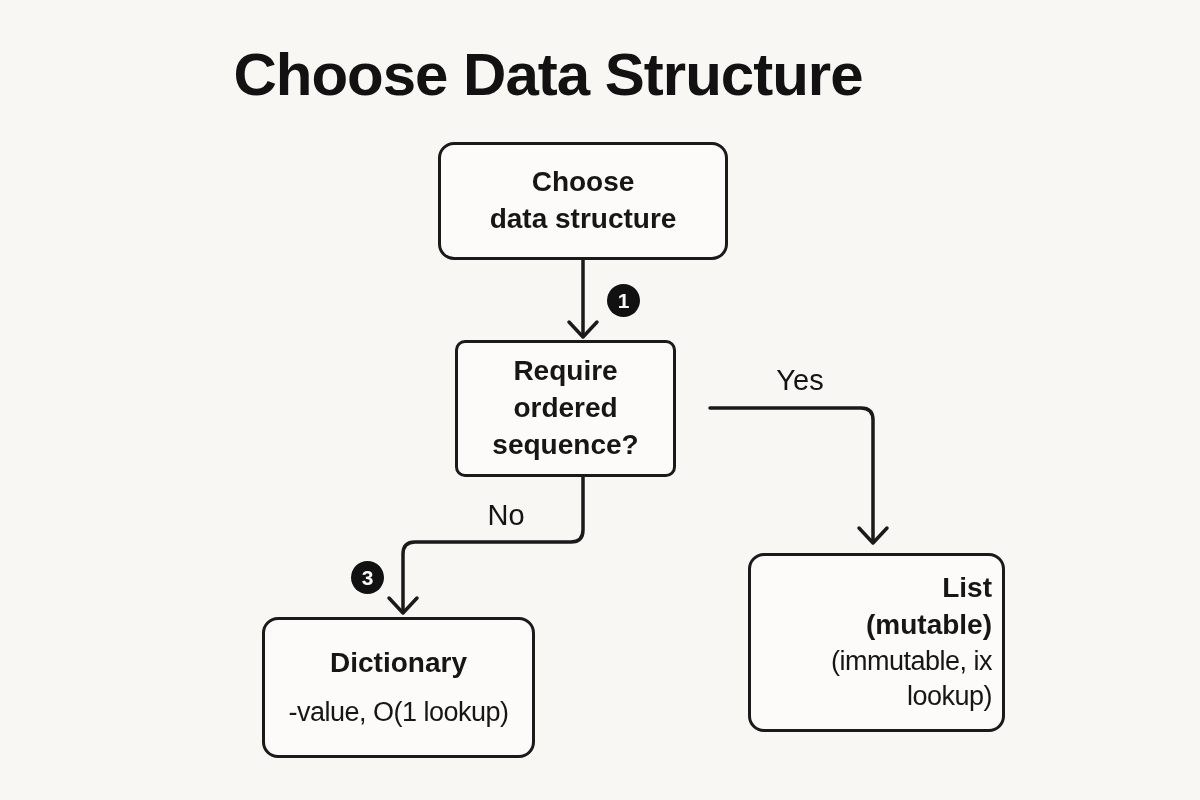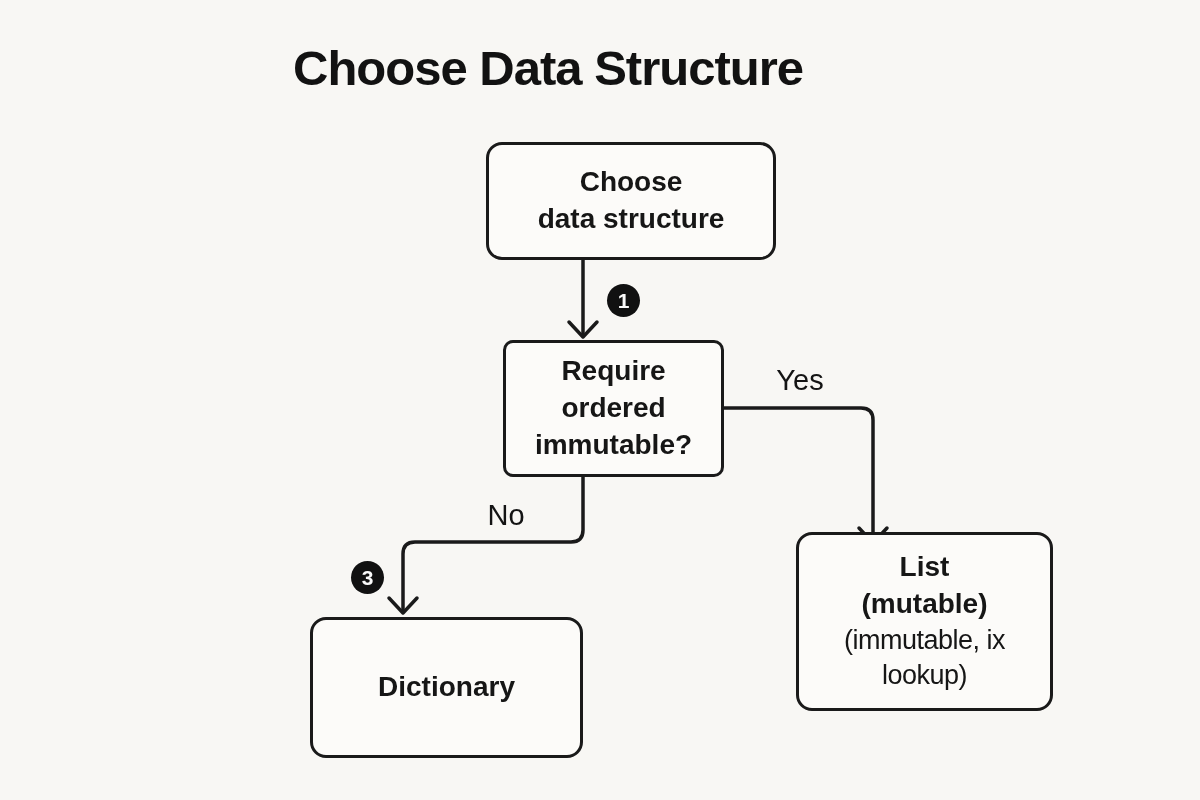--- a/index.html
+++ b/index.html
@@ -15,21 +15,21 @@
     background: #f8f7f4;
     overflow: hidden;
     color: #161616;
   }
   .page-title {
     position: absolute;
     top: 40px;
     left: 0;
     width: 1096px;
     text-align: center;
-    font-size: 49px;
+    font-size: 60px;
     font-weight: 700;
     letter-spacing: -1px;
     color: #121212;
   }
   .edges {
     position: absolute;
     top: 0;
     left: 0;
     width: 1200px;
     height: 800px;
@@ -40,27 +40,26 @@
     background: #fcfbf9;
     border: 3.5px solid #1a1a1a;
     border-radius: 16px;
     display: flex;
     flex-direction: column;
     justify-content: center;
     align-items: center;
     text-align: center;
     padding: 6px 10px;
     line-height: 1.32;
-    margin-left: 48px;
   }
   .node .bold { font-weight: 700; font-size: 28px; }
   .node .reg  { font-weight: 400; font-size: 27px; letter-spacing: -0.5px; }
   .node-start      { left: 438px; top: 142px; width: 290px; height: 118px; }
   .node-decision   { left: 455px; top: 340px; width: 221px; height: 137px; border-radius: 10px; }
-  .node-list       { left: 748px; top: 532px; width: 257px; height: 179px; }
+  .node-list       { left: 748px; top: 553px; width: 257px; height: 179px; align-items: flex-end; }
   .node-dictionary { left: 262px; top: 617px; width: 273px; height: 141px; gap: 13px; }
   .edge-label {
     position: absolute;
     font-size: 29px;
     font-weight: 400;
     color: #141414;
     text-align: center;
     width: 80px;
   }
   .label-yes { left: 760px; top: 364px; }
@@ -101,32 +100,33 @@
   </svg>
 
   <div class="node node-start">
     <div class="bold">Choose</div>
     <div class="bold">data structure</div>
   </div>
 
   <div class="node node-decision">
     <div class="bold">Require</div>
     <div class="bold">ordered</div>
-    <div class="bold">immutable?</div>
+    <div class="bold">sequence?</div>
   </div>
 
   <div class="node node-list">
     <div class="bold">List</div>
     <div class="bold">(mutable)</div>
     <div class="reg">(immutable, ix</div>
     <div class="reg">lookup)</div>
   </div>
 
   <div class="node node-dictionary">
     <div class="bold">Dictionary</div>
+    <div class="reg">-value, O(1 lookup)</div>
   </div>
 
   <div class="edge-label label-yes">Yes</div>
   <div class="edge-label label-no">No</div>
 
   <div class="badge badge-1">1</div>
   <div class="badge badge-3">3</div>
 
 </div>
 

